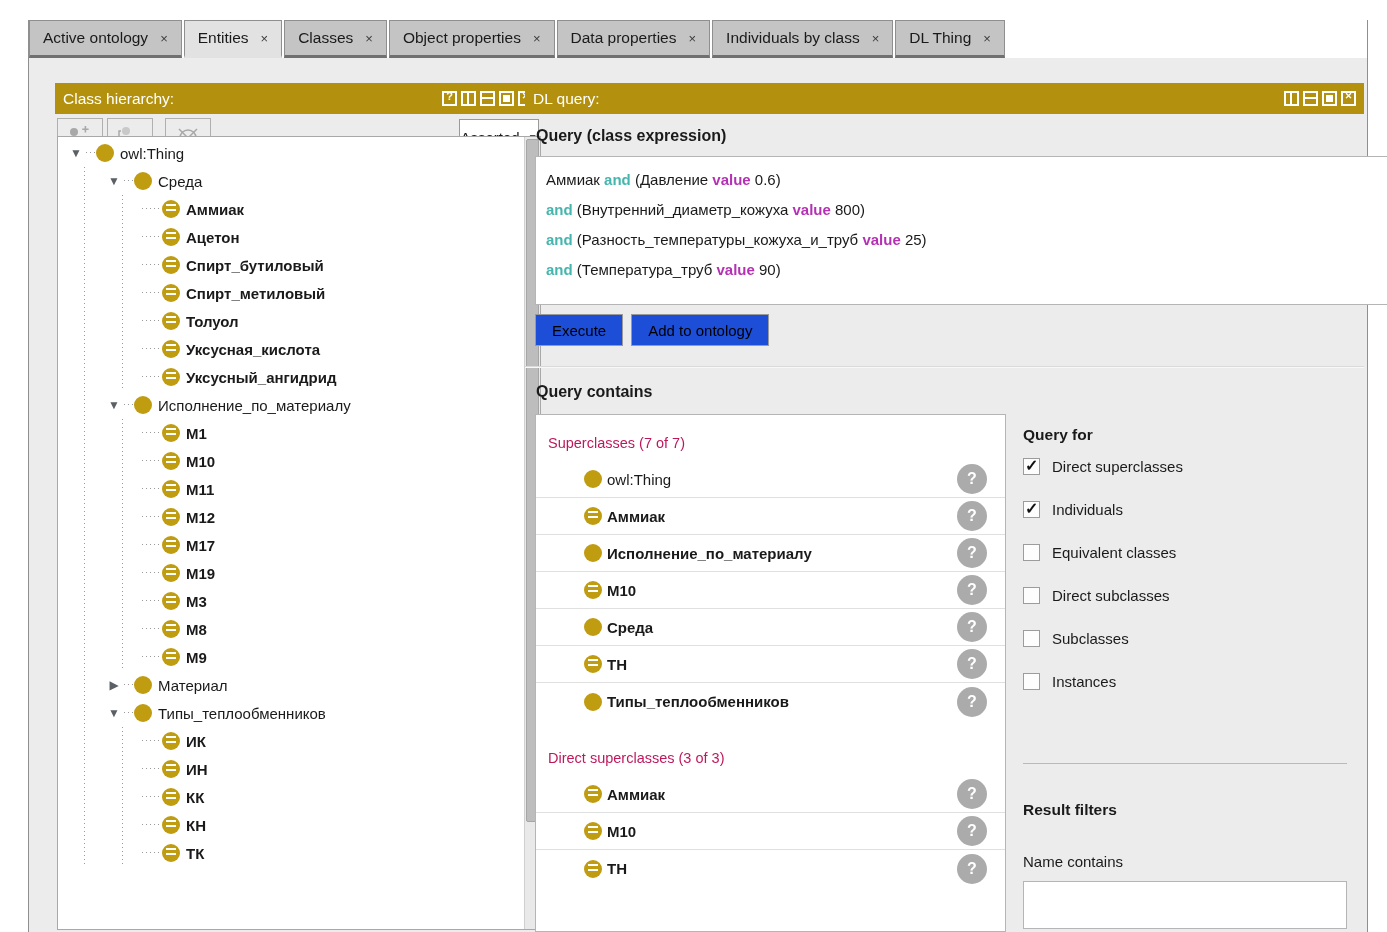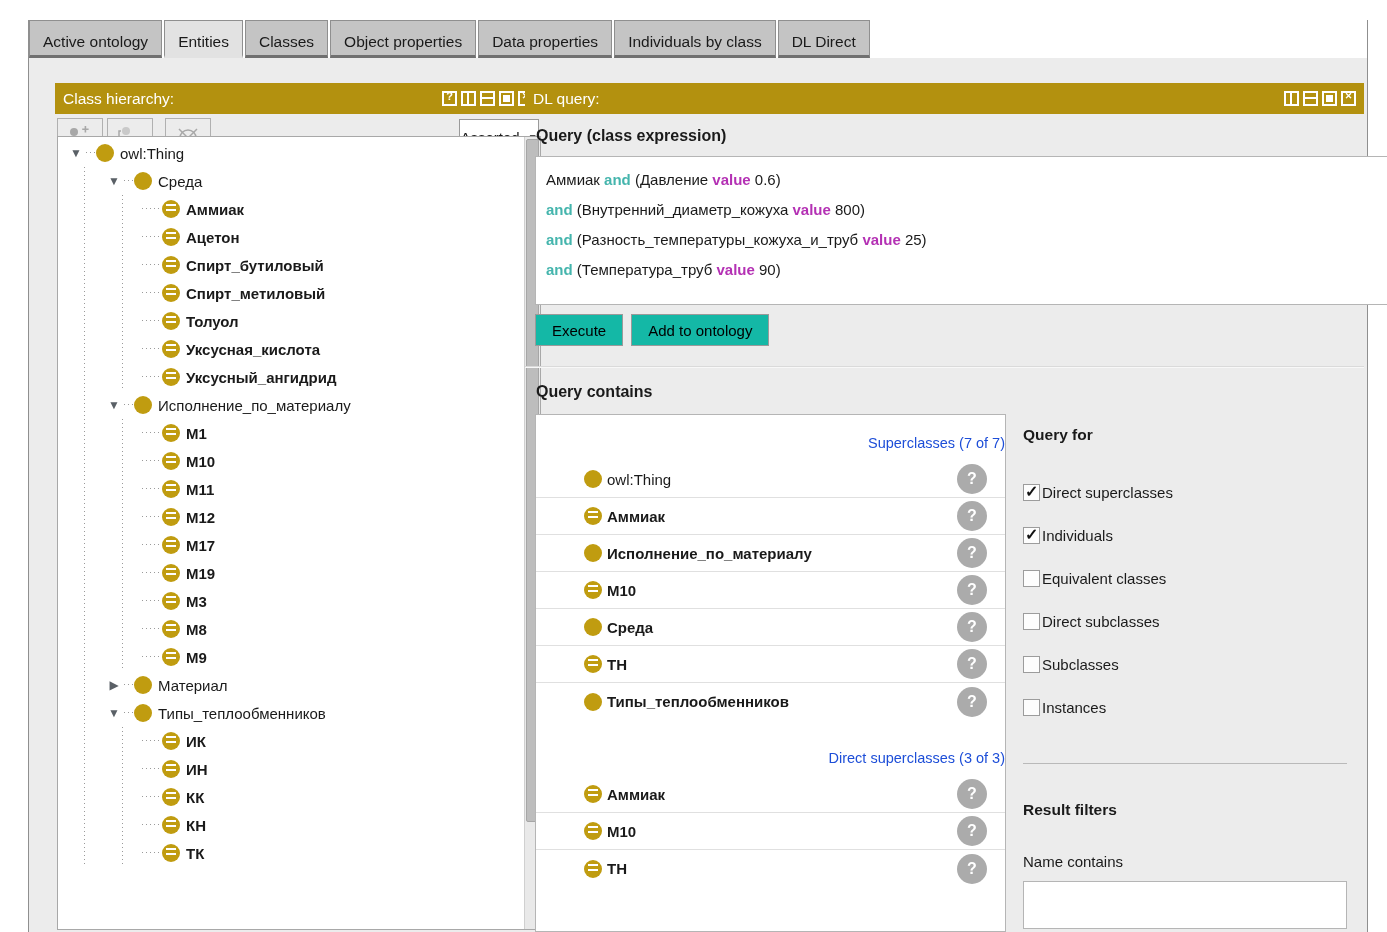--- a/index.html
+++ b/index.html
@@ -4,23 +4,23 @@
 <style>
   * { margin:0; padding:0; box-sizing:border-box; }
   html,body { width:1387px; height:932px; background:#fff; overflow:hidden;
               font-family:"Liberation Sans", sans-serif; color:#1a1a1a; }
 
   .frame { position:absolute; left:28px; top:20px; width:1340px; height:912px;
            border-left:1px solid #8f8f8f; border-right:1px solid #8f8f8f; background:#fff; }
 
   
   .tabstrip { position:absolute; left:0; top:0; right:0; height:38px; display:flex; background:#fff; }
-  .tab { display:flex; align-items:center; gap:12px; padding:12px 13px; font-size:15.5px;
+  .tab { display:flex; align-items:center; gap:12px; padding:0 13px; font-size:15.5px;
          background:#c4c4c4; border:1px solid #8f8f8f; border-bottom:3px solid #707070;
-         margin-right:2px; white-space:nowrap; cursor:default;flex-direction:column; }
+         margin-right:2px; white-space:nowrap; cursor:default; }
   .tab.active { background:#e2e2e2; border-bottom:3px solid #e2e2e2; }
   .tab .x { font-size:13px; color:#3c3c3c; }
 
   
   .content { position:absolute; left:0; top:38px; right:0; bottom:0; background:#ececec; }
 
   .panel-header { height:31px; background:#b3910f; color:#fff; display:flex; align-items:center;
                   padding:0 8px; font-size:15.5px; }
   .panel-header .spacer { flex:1; }
   .hic { width:15px; height:15px; border:2px solid #fff; margin-left:4px; position:relative;
@@ -66,41 +66,41 @@
             border:1px solid #a6a6a6; border-radius:2px; }
 
   
   .right-panel { position:absolute; left:496px; top:25px; right:3px; bottom:0; }
   .qheading { position:absolute; left:11px; top:44px; font-size:16px; font-weight:bold; }
   .querybox { position:absolute; left:10px; top:73px; width:890px; height:149px; background:#fff;
               border:1px solid #b5b5b5; padding:8px 10px; font-size:15px; line-height:30px; }
   .tok-and { color:#45b5ad; font-weight:bold; }
   .tok-value { color:#b431b4; font-weight:bold; }
   .btnrow { position:absolute; left:10px; top:231px; display:flex; gap:8px; }
-  .btn { height:32px; background:#14b8a6; border:1px solid #9a9a9a; font-size:15px; padding:0 16px;
+  .btn { height:32px; background:#1d4ed8; border:1px solid #9a9a9a; font-size:15px; padding:0 16px;
          display:flex; align-items:center; font-family:"Liberation Sans",sans-serif; }
   .divider { position:absolute; left:0; right:0; top:283px; height:2px;
              border-top:1px solid #dadada; border-bottom:1px solid #f8f8f8; }
   .rheading { position:absolute; left:11px; top:300px; font-size:16px; font-weight:bold; }
   .resultsbox { position:absolute; left:10px; top:331px; width:471px; bottom:0; background:#fff;
                 border:1px solid #b5b5b5; padding:12px 0 0 0; overflow:hidden; }
-  .grouphdr { color:#1d4ed8; font-size:14.5px; padding:8px 0 10px 12px;text-align:right; }
+  .grouphdr { color:#be185d; font-size:14.5px; padding:8px 0 10px 12px; }
   .rrow { height:37px; display:flex; align-items:center; padding-left:48px; border-bottom:1px solid #e0e0e0; }
   .rrow:last-child { border-bottom:none; }
   .rrow .lbl { font-size:15px; }
   .rrow .lbl.b { font-weight:bold; }
   .rrow .cicon { margin-right:5px; }
   .whybtn { margin-left:auto; margin-right:18px; width:30px; height:30px; border-radius:50%;
             background:#ababab; color:#fff; font-size:16px; font-weight:bold; border:none;
             display:flex; align-items:center; justify-content:center; }
   .rgroup + .rgroup { margin-top:22px; }
 
   .qf-heading { position:absolute; left:498px; top:343px; font-size:15.5px; font-weight:bold; }
   .qf-list { position:absolute; left:498px; top:375px; }
-  .qf-opt { height:43px; display:flex; align-items:flex-end; gap:2px; font-size:15px; }
+  .qf-opt { height:43px; display:flex; align-items:flex-start; gap:12px; font-size:15px; }
   .cb { width:17px; height:17px; background:#fdfdfd; border:1px solid #9c9c9c; position:relative;
         flex:0 0 17px; }
   .cb.checked::before { content:"✓"; position:absolute; left:1px; top:-3px; font-size:16px;
                         font-weight:bold; color:#111; }
   .divider2 { position:absolute; left:498px; width:324px; top:680px; height:1px; background:#b9b9b9; }
   .rf-heading { position:absolute; left:498px; top:718px; font-size:15.5px; font-weight:bold; }
   .nc-label { position:absolute; left:498px; top:770px; font-size:15px; }
   .nc-input { position:absolute; left:498px; top:798px; width:324px; height:48px; background:#fff;
               border:1px solid #b5b5b5; font-size:15px; padding:0 8px;
               font-family:"Liberation Sans",sans-serif; }
@@ -128,21 +128,21 @@
       </div>
       <div class="tab">
         <span>Data properties</span>
         <span class="x">×</span>
       </div>
       <div class="tab">
         <span>Individuals by class</span>
         <span class="x">×</span>
       </div>
       <div class="tab">
-        <span>DL Direct</span>
+        <span>DL Thing</span>
         <span class="x">×</span>
       </div>
     </div>
 
   <div class="content">
 
     <div class="left-panel">
       <div class="panel-header">
         <span>Class hierarchy:</span>
         <span class="spacer"></span>

